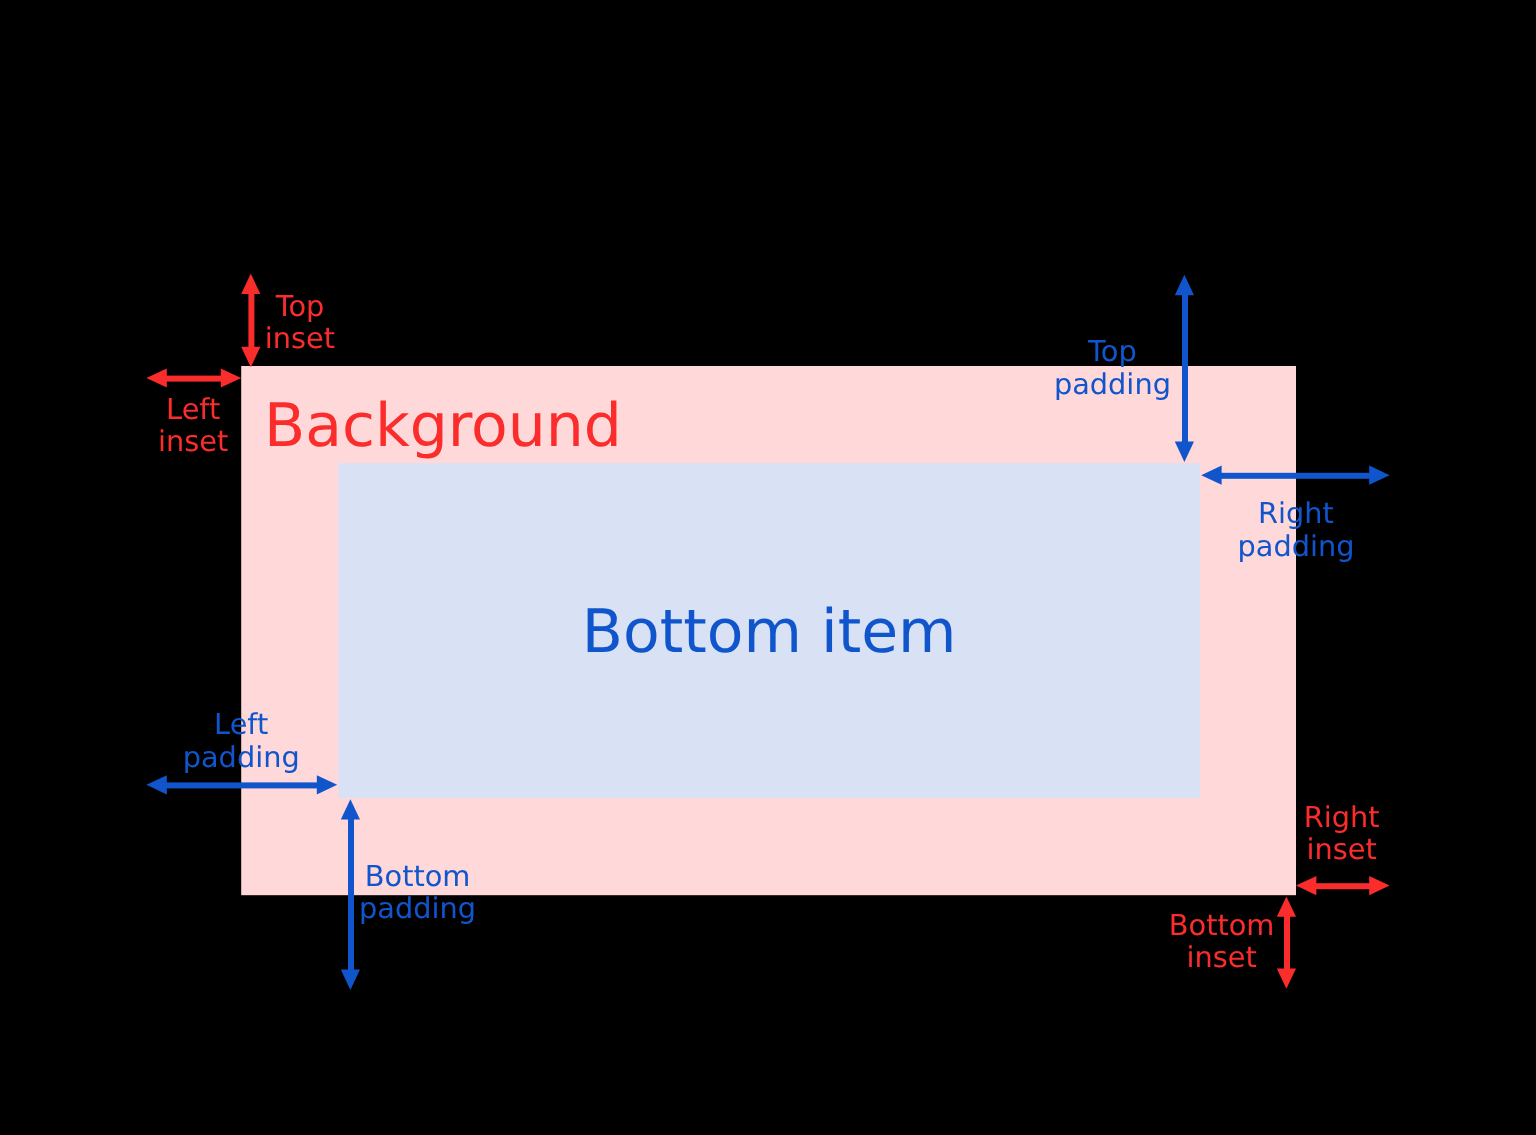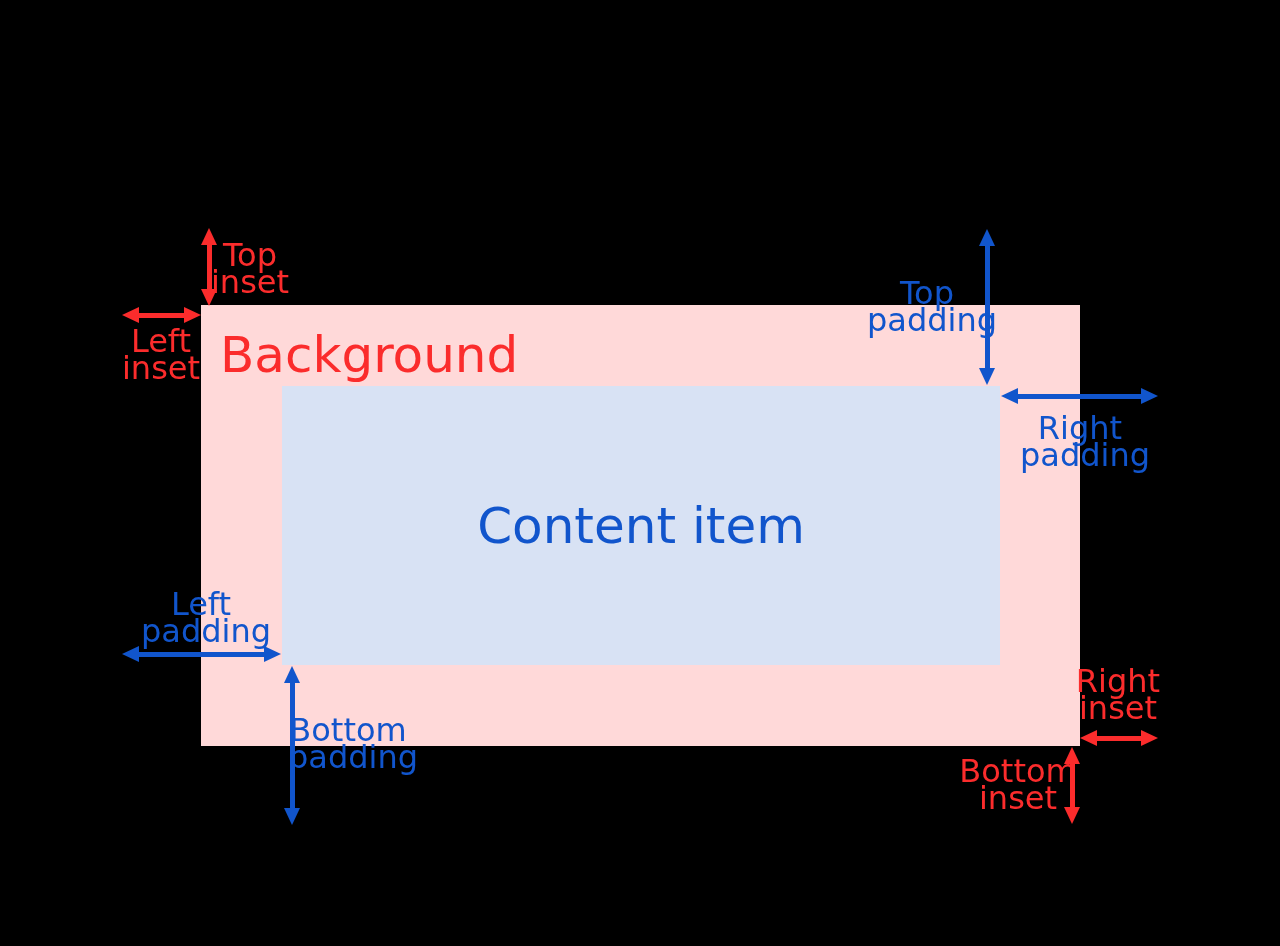--- a/index.html
+++ b/index.html
@@ -48,21 +48,21 @@
   .content-title {
     font-size: 50px;
     color: var(--padding-accent);
     white-space: nowrap;
   }
 
   
   .lbl {
     position: absolute;
     width: 120px;
-    font-size: 32px;
+    font-size: 24px;
     line-height: 27px;
     text-align: center;
     white-space: pre-line;
   }
   .lbl.red { color: var(--inset-accent); }
   .lbl.blue { color: var(--padding-accent); }
 
   
   .arrow { position: absolute; }
   .arrow.red { color: var(--inset-accent); }
@@ -118,21 +118,21 @@
 </head>
 <body>
 
 <div class="canvas">
 
   <div class="bg-rect">
     <div class="bg-title">Background</div>
   </div>
 
   <div class="content-rect">
-    <div class="content-title">Content item</div>
+    <div class="content-title">Bottom item</div>
   </div>
 
   <div class="arrow v red a-top-inset">
       <i class="shaft"></i>
     </div>
   <div class="arrow h red a-left-inset">
       <i class="shaft"></i>
     </div>
   <div class="arrow h red a-right-inset">
       <i class="shaft"></i>

